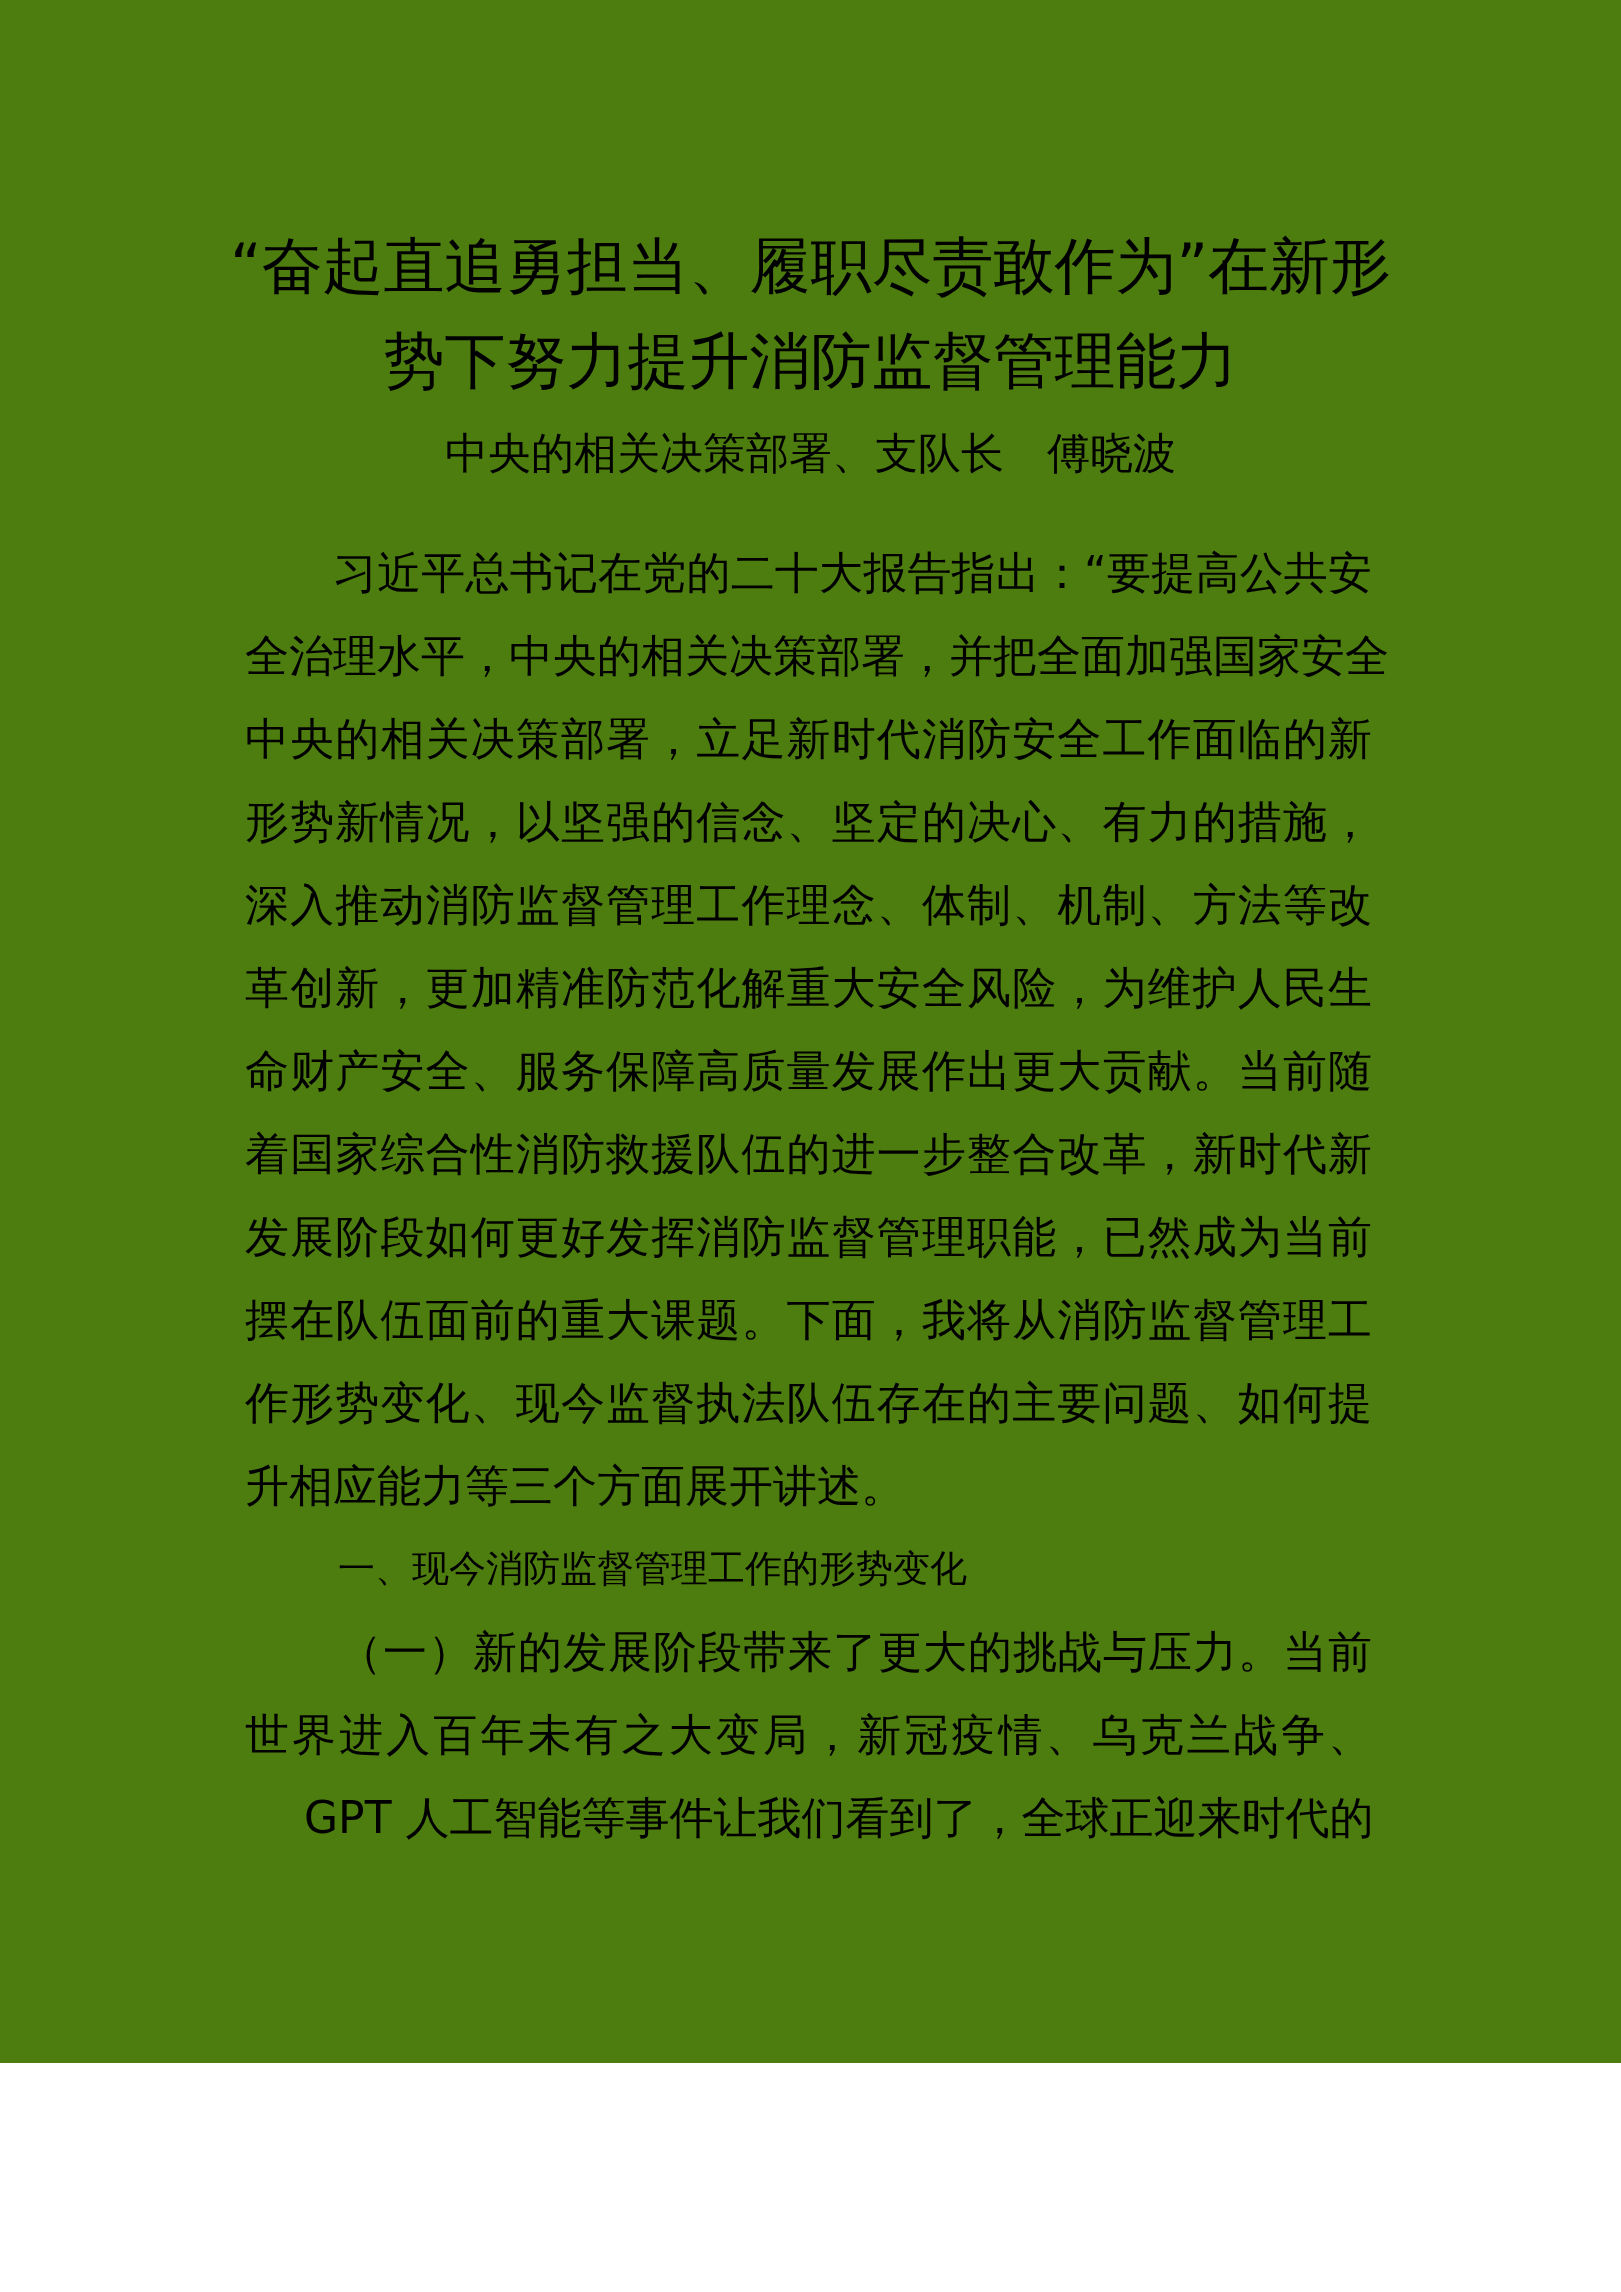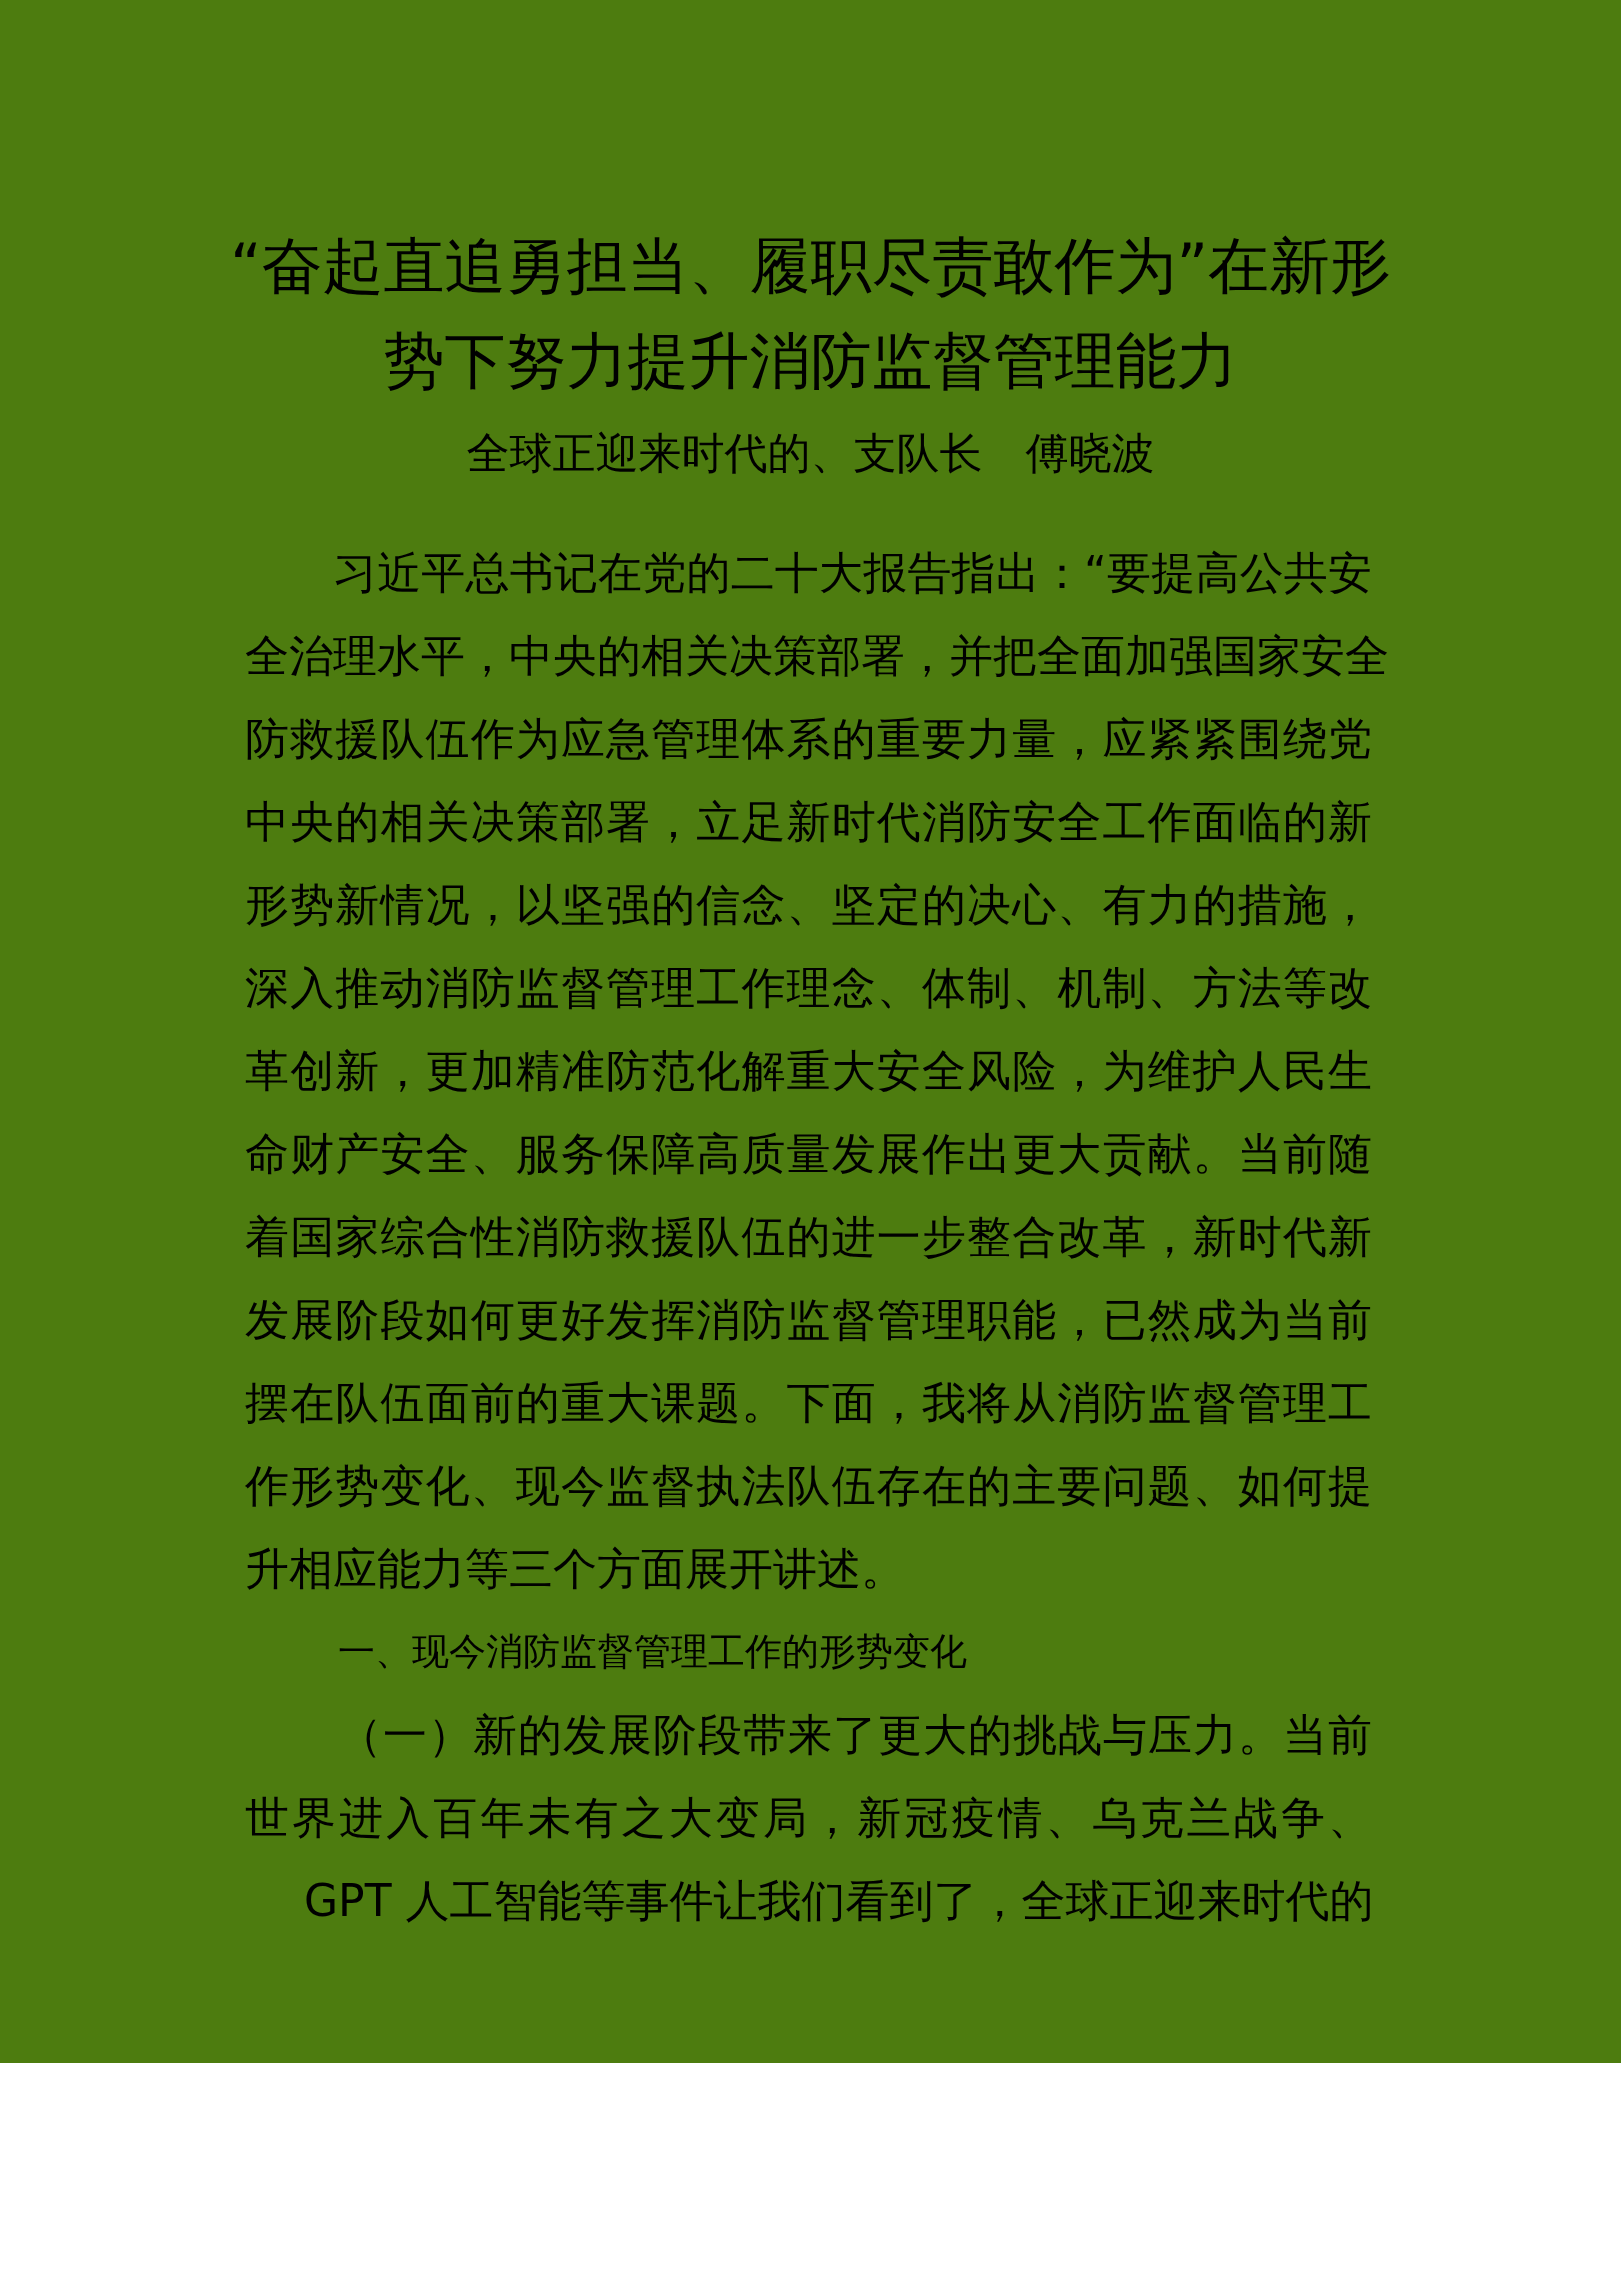--- a/index.html
+++ b/index.html
@@ -57,26 +57,25 @@
 </head>
 <body>
 
 <div class="page">
 
   <div class="doc-title">
     <div>“奋起直追勇担当、履职尽责敢作为”在新形</div>
     <div>势下努力提升消防监督管理能力</div>
   </div>
 
-  <div class="byline">全球正迎来时代的、支队长　傅晓波</div>
+  <div class="byline">中央的相关决策部署、支队长　傅晓波</div>
 
   <div class="content">
       <div class="line body first fill">习近平总书记在党的二十大报告指出：“要提高公共安</div>
       <div class="line body fill">全治理水平，中央的相关决策部署，并把全面加强国家安全</div>
-      <div class="line body fill">防救援队伍作为应急管理体系的重要力量，应紧紧围绕党</div>
       <div class="line body fill">中央的相关决策部署，立足新时代消防安全工作面临的新</div>
       <div class="line body fill">形势新情况，以坚强的信念、坚定的决心、有力的措施，</div>
       <div class="line body fill">深入推动消防监督管理工作理念、体制、机制、方法等改</div>
       <div class="line body fill">革创新，更加精准防范化解重大安全风险，为维护人民生</div>
       <div class="line body fill">命财产安全、服务保障高质量发展作出更大贡献。当前随</div>
       <div class="line body fill">着国家综合性消防救援队伍的进一步整合改革，新时代新</div>
       <div class="line body fill">发展阶段如何更好发挥消防监督管理职能，已然成为当前</div>
       <div class="line body fill">摆在队伍面前的重大课题。下面，我将从消防监督管理工</div>
       <div class="line body fill">作形势变化、现今监督执法队伍存在的主要问题、如何提</div>
       <div class="line body">升相应能力等三个方面展开讲述。</div>

